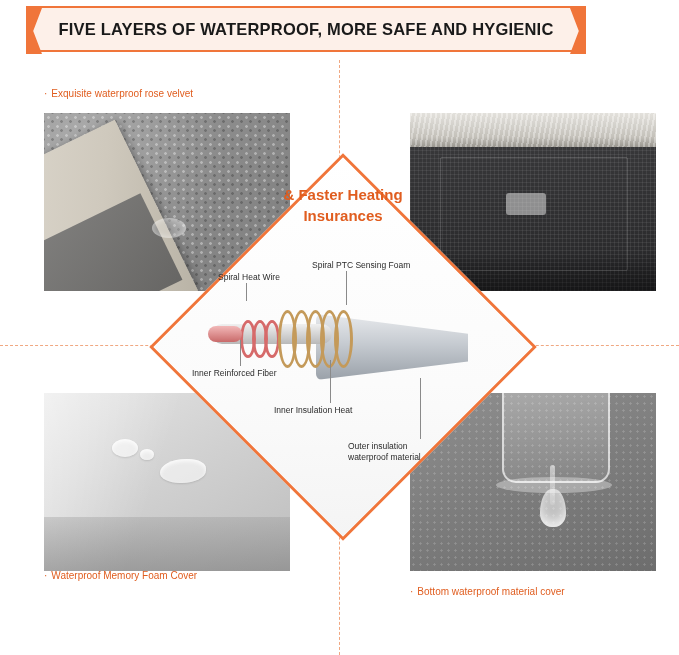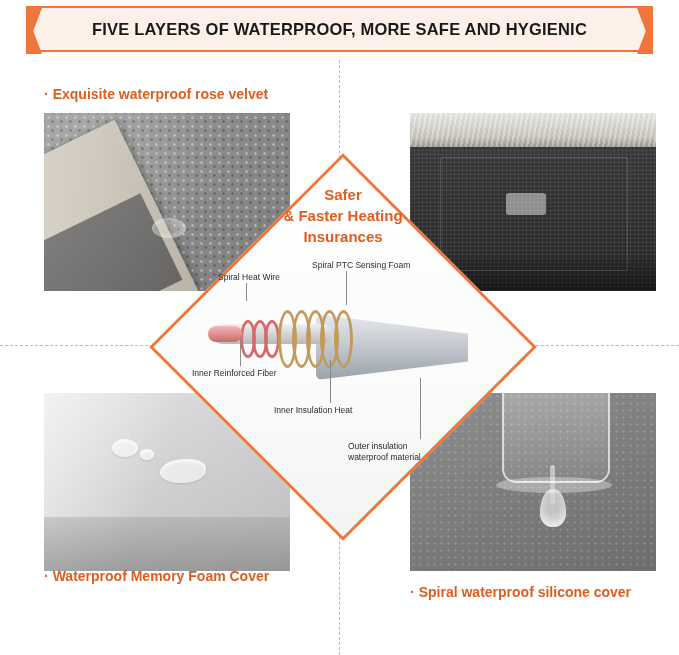--- a/index.html
+++ b/index.html
@@ -16,21 +16,21 @@
     height: 655px;
     background: #ffffff;
     overflow: hidden;
   }
 
   
   .banner {
     position: absolute;
     left: 26px;
     top: 6px;
-    width: 627px;
+    width: 560px;
     height: 46px;
     background: #fdf0e9;
     border-top: 2px solid #f0753a;
     border-bottom: 2px solid #f0753a;
     box-sizing: border-box;
     display: flex;
     align-items: center;
     justify-content: center;
   }
   .banner-title {
@@ -70,22 +70,22 @@
     left: 339px;
     top: 60px;
     width: 0;
     height: 595px;
     border-left: 1px dashed #f0a882;
   }
 
   
   .qlabel {
     position: absolute;
-    font-size: 14px;
-    font-weight: bold;
+    font-size: 10px;
+    font-weight: normal;
     color: #e05d1f;
     line-height: 16px;
   }
   .qlabel .dash {
     color: #e05d1f;
     margin-right: 4px;
   }
   .qlabel.tl { left: 44px; top: 86px; }
   .qlabel.tr { left: 410px; top: 82px; width: 220px; }
   .qlabel.bl { left: 44px; top: 568px; text-align: center; }
@@ -449,31 +449,30 @@
   </div>
 
   <div class="photo p-br">
     <div class="silicone-dots"></div>
     <div class="glass"></div>
     <div class="glass-lip"></div>
     <div class="water-trail"></div>
     <div class="water-drop"></div>
   </div>
   <div class="qlabel br">
-    <span class="dash">·</span><span>Spiral waterproof silicone cover</span>
+    <span class="dash">·</span><span>Bottom waterproof material cover</span>
   </div>
 
   <div class="diamond-wrap">
     <div class="diamond">
       <div class="diamond-inner-gradient"></div>
     </div>
   </div>
 
   <div class="diamond-title">
-    <div>Safer</div>
     <div>&amp; Faster Heating</div>
     <div>Insurances</div>
   </div>
 
   <div class="cable">
     <div class="cable-body"></div>
     <div class="cable-core"></div>
     <div class="coil small" style="left:28px;"></div>
     <div class="coil small" style="left:40px;"></div>
     <div class="coil small" style="left:52px;"></div>

